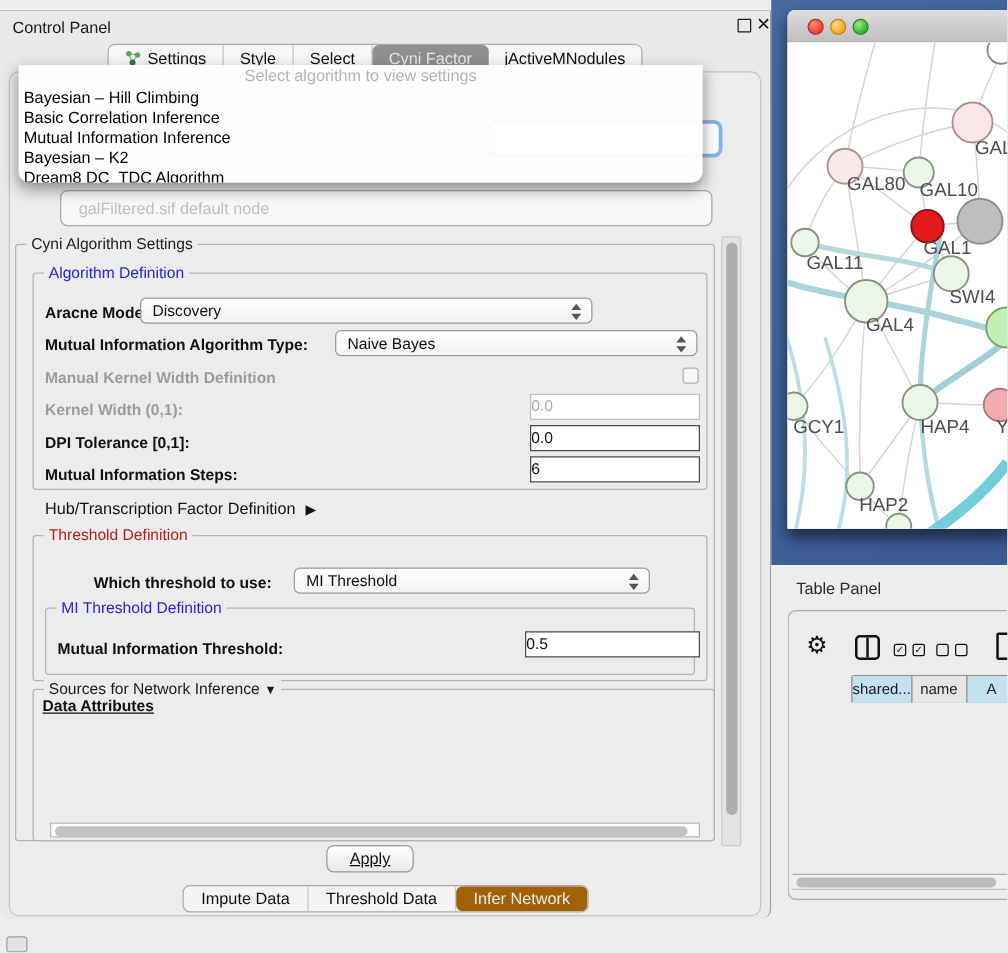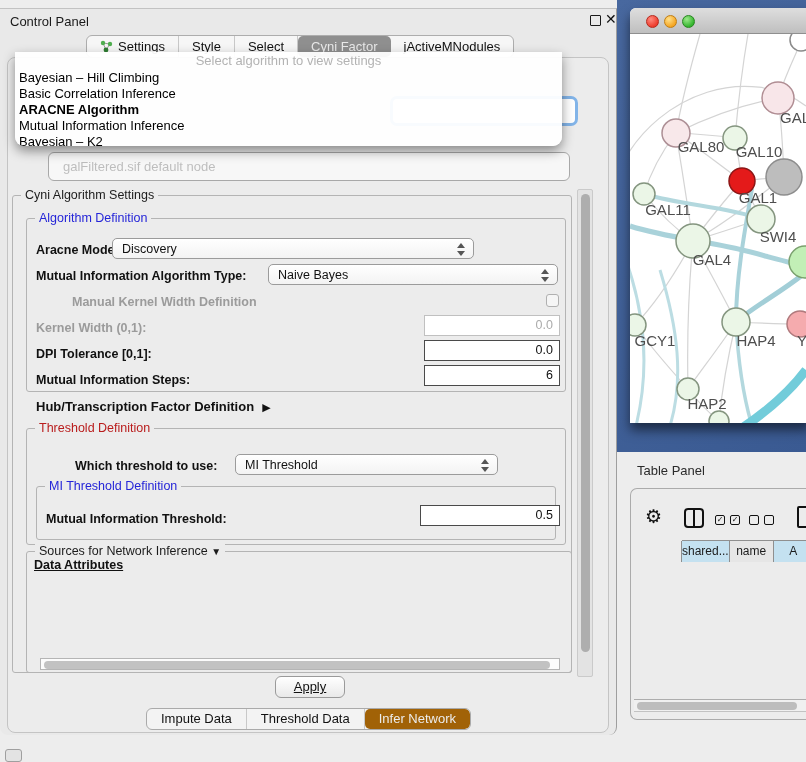--- a/index.html
+++ b/index.html
@@ -107,41 +107,41 @@
   .combo { position:absolute; height:21px; background:linear-gradient(#ffffff,#f3f3f3);
     border:1px solid #9b9b9b; border-radius:5px; z-index:14; }
   .combo .cv { position:absolute; left:9px; top:3px; font-size:12.5px; color:#111; }
   .combo .st { position:absolute; right:7px; top:4px; width:9px; height:13px; }
   .combo .st:before, .combo .st:after { content:""; position:absolute; left:0;
     border-left:4.5px solid transparent; border-right:4.5px solid transparent; }
   .combo .st:before { top:0; border-bottom:5px solid #555; }
   .combo .st:after { bottom:0; border-top:5px solid #555; }
 
   .tf { position:absolute; height:21px; line-height:19px; background:#fff; border:1.5px solid #4a4a4a;
-    font-size:12.5px; text-align:right; padding-right:6px; z-index:14; color:#111; }
+    font-size:12.5px; padding-right:6px; z-index:14; color:#111; }
   .tf.dis { border:1px solid #c0c0c0; color:#ababab; }
 
   #manual-kernel-checkbox { left:546px; top:294px; width:13px; height:13px;
     border:1px solid #b0b0b0; border-radius:3px; background:#f5f5f5; z-index:14; }
 
   .arrow-right { display:inline-block; margin-left:8px; font-size:11px; }
   .arrow-down { font-size:10px; }
 
   
   #attr-list { left:40px; top:576px; width:520px; height:80px; background:#fff;
     border:1px solid #a3a3a3; z-index:14; overflow:hidden; }
   .attr-item { height:19px; line-height:19px; padding-left:6px; font-size:12.5px;
     width:504px; background:#3b67c6; color:#e9efff; }
   #attr-vthumb { position:absolute; right:2px; top:3px; width:9px; height:72px;
     border-radius:5px; background:#c6c6c6; }
   #attr-hscroll { left:40px; top:658px; width:520px; height:12px; background:#fcfcfc;
     border:1px solid #b5b5b5; z-index:14; }
   #attr-hthumb { left:3px; top:1.5px; width:506px; height:8px; border-radius:4px; background:#c2c2c2; }
 
-  #apply-button { left:275px; top:676px; width:70px; height:22px; z-index:14;
+  #apply-button { left:261px; top:676px; width:70px; height:22px; z-index:14;
     background:linear-gradient(#ffffff,#e9e9e9); border:1px solid #9a9a9a; border-radius:6px;
     font-size:13px; text-align:center; line-height:20px; color:#111;text-decoration:underline; }
 
   
   #bottom-tabs { left:146px; top:708px; height:22px; display:flex; z-index:14;
     border:1px solid #aaa; border-radius:6px; background:#f3f3f3; overflow:hidden; }
   #bottom-tabs .tab { height:20px; line-height:20px; padding:0 14px; font-size:13px; color:#111;
     border-right:1px solid #c8c8c8; }
   #bottom-tabs .tab:last-child { border-right:none; }
   #bottom-tabs .tab.sel { background:#a16207; color:#ececec; border-radius:5px; }
@@ -297,21 +297,20 @@
   <div class="abs" id="focus-combo"></div>
   <div class="abs" id="ghost-combo">
     <span>galFiltered.sif default node</span>
   </div>
 
   <div class="abs" id="algo-dropdown">
     <div class="hdr">Select algorithm to view settings</div>
     <div id="algo-options">
         <div class="opt">Bayesian – Hill Climbing</div>
         <div class="opt">Basic Correlation Inference</div>
-        <div class="opt bold">ARACNE Algorithm</div>
         <div class="opt">Mutual Information Inference</div>
         <div class="opt">Bayesian – K2</div>
         <div class="opt">Dream8 DC_TDC Algorithm</div>
       </div>
   </div>
 
   <div class="abs" id="main-vscroll">
     <div class="abs" id="main-vthumb"></div>
   </div>
 
@@ -325,38 +324,38 @@
   <div class="lbl" style="left:36px;top:243px;">Aracne Mode:</div>
   <div class="combo" style="left:112px;top:238px;width:362px;">
     <span class="cv">Discovery</span>
     <span class="st"></span>
   </div>
   <div class="lbl" style="left:36px;top:269px;">Mutual Information Algorithm Type:</div>
   <div class="combo" style="left:268px;top:264px;width:290px;">
     <span class="cv">Naive Bayes</span>
     <span class="st"></span>
   </div>
-  <div class="lbl dis" style="left:36px;top:295px;margin-left:36px;">Manual Kernel Width Definition</div>
+  <div class="lbl dis" style="left:36px;top:295px;">Manual Kernel Width Definition</div>
   <div class="abs" id="manual-kernel-checkbox"></div>
   <div class="lbl dis" style="left:36px;top:321px;">Kernel Width (0,1):</div>
   <div class="tf dis" style="left:424px;top:315px;width:136px;">0.0</div>
   <div class="lbl" style="left:36px;top:347px;">DPI Tolerance [0,1]:</div>
   <div class="tf" style="left:424px;top:340px;width:136px;">0.0</div>
   <div class="lbl" style="left:36px;top:373px;">Mutual Information Steps:</div>
   <div class="tf" style="left:424px;top:365px;width:136px;">6</div>
 
-  <div class="lbl plain" style="left:36px;top:399px;font-size:13px;font-weight:bold;">
+  <div class="lbl plain" style="left:36px;top:399px;font-size:13px;">
     <span>Hub/Transcription Factor Definition</span><span class="arrow-right">▶</span>
   </div>
 
   <div class="fs" style="left:26px;top:428px;width:540px;height:117px;">
     <span class="ft green">Threshold Definition</span>
   </div>
   <div class="lbl" style="left:75px;top:459px;">Which threshold to use:</div>
-  <div class="combo" style="left:235px;top:454px;width:263px;">
+  <div class="combo" style="left:235px;top:454px;width:285px;">
     <span class="cv">MI Threshold</span>
     <span class="st"></span>
   </div>
   <div class="fs" style="left:36px;top:486px;width:520px;height:54px;">
     <span class="ft blue">MI Threshold Definition</span>
   </div>
   <div class="lbl" style="left:46px;top:512px;">Mutual Information Threshold:</div>
   <div class="tf" style="left:420px;top:505px;width:140px;">0.5</div>
 
   <div class="fs" style="left:26px;top:551px;width:546px;height:122px;">

